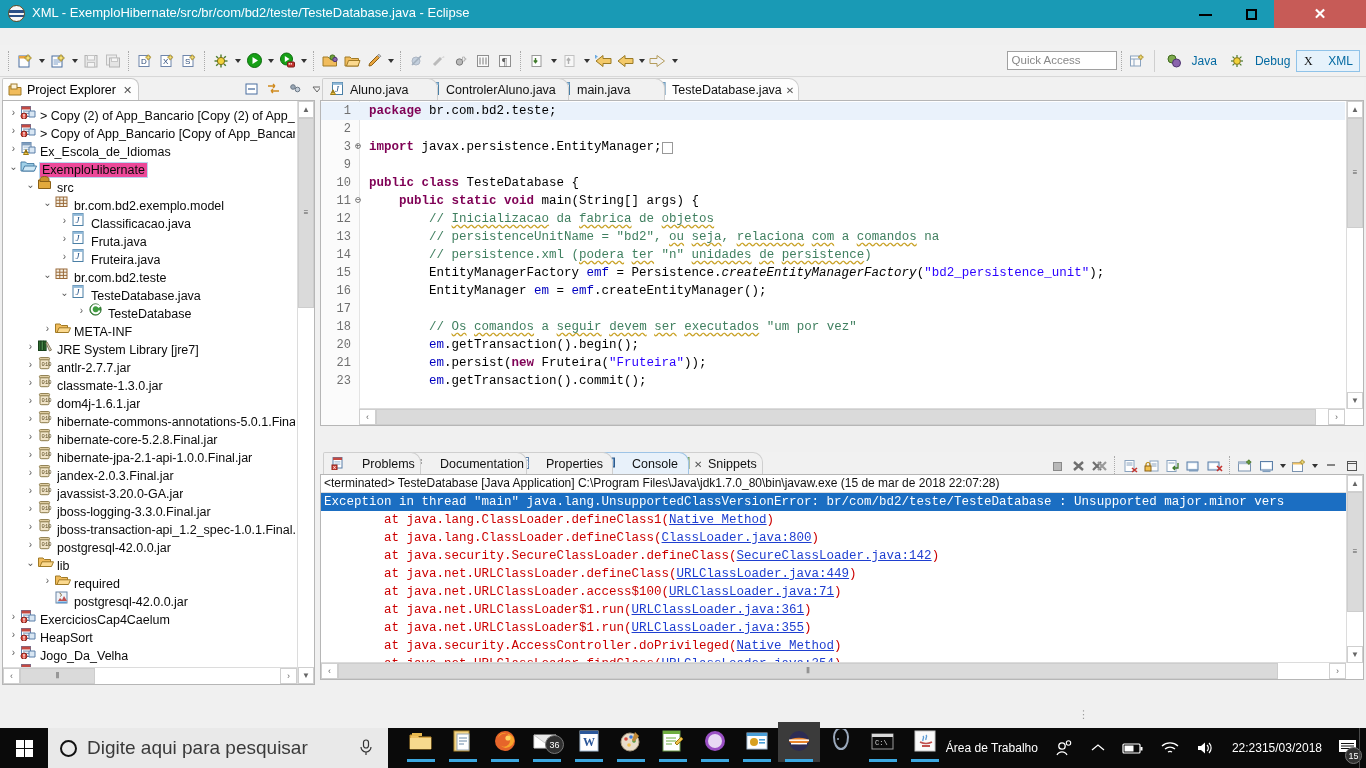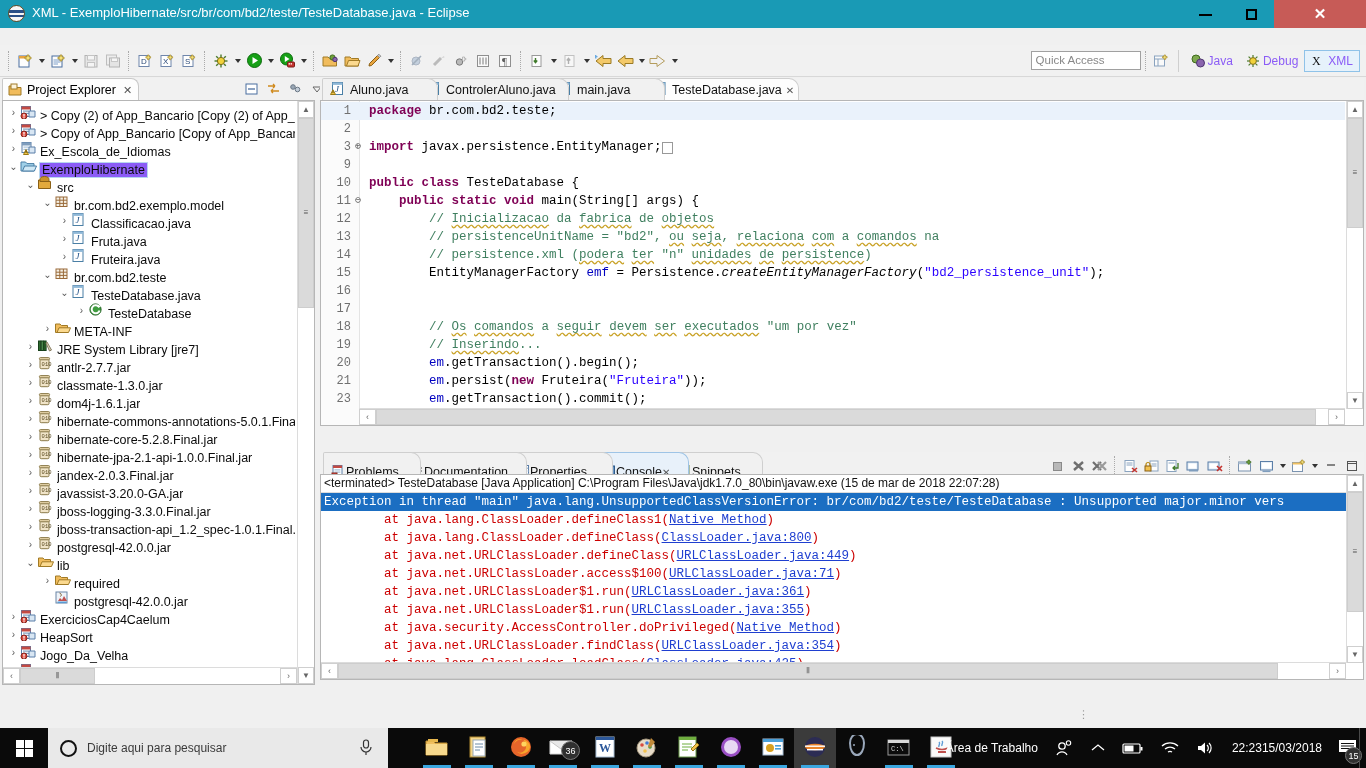--- a/index.html
+++ b/index.html
@@ -37,41 +37,41 @@
      border-bottom:1px solid #d8d8d8;}
   .tb-group{position:absolute;top:0;height:31px;display:flex;align-items:center;}
   .tbi{width:22px;height:26px;display:inline-flex;align-items:center;justify-content:center;cursor:default;}
   .tbi svg{display:block;}
   .arrow{width:11px;height:26px;display:inline-flex;align-items:center;justify-content:center;cursor:default;}
   .arrow i{display:block;width:0;height:0;border-left:3.5px solid transparent;border-right:3.5px solid transparent;border-top:4px solid #333;}
   .sep{width:1px;height:20px;margin:0 4px;border-left:1px dotted #aaa;}
   .tb-right{position:absolute;right:0;top:0;height:31px;display:flex;align-items:center;padding-right:6px;}
   .quickaccess{width:110px;height:19px;border:1px solid #a0a0a0;background:#fff;font-size:11.5px;
      color:#888;padding:0 4px;box-sizing:border-box;line-height:17px;}
-  .persp{display:inline-flex;align-items:center;gap:2px;padding:2px 6px;font-size:12px;color:#8b5cf6;cursor:default;}
+  .persp{display:inline-flex;align-items:center;gap:10px;padding:2px 6px;font-size:12px;color:#0369a1;cursor:default;}
   .persp.active{background:#e6f2fb;border:1px solid #8fc2e8;}
   .vsep{width:1px;height:22px;background:#cfcfcf;margin:0 5px;}
 
   
   .lpanel{position:absolute;left:2px;top:78px;width:371px;height:624px;}
   .panel-tabbar{position:relative;height:22px;background:#f1f1f1;}
   .ptab{position:absolute;left:0;top:0;height:22px;display:flex;align-items:center;gap:4px;
      padding:0 6px 0 5px;background:#fdfdfd;border:1px solid #c8c8c8;border-bottom:none;
      border-radius:2px 8px 0 0;font-size:12.5px;cursor:default;}
   .ptab .close{color:#555;font-size:11px;margin-left:3px;}
   .ptoolbar{position:absolute;right:2px;top:1px;display:flex;align-items:center;gap:2px;}
   .ptoolbar .tbi{height:20px;width:20px;}
   .tree-wrap{position:absolute;left:0;top:22px;width:313px;height:585px;background:#fff;
      border:1px solid #b6b6b6;box-sizing:border-box;overflow:hidden;}
   .tree{position:absolute;left:0;top:2px;width:292px;}
   .trow{display:flex;align-items:center;height:18px;white-space:nowrap;font-size:12.5px;color:#0a0a0a;cursor:default;}
   .trow .tw{display:inline-block;width:13px;text-align:center;color:#5a5a5a;font-size:10px;flex:none;}
   .trow .ic{display:inline-block;width:17px;height:16px;flex:none;margin-right:3px;}
   .trow .lbl{overflow:hidden;margin-top:8px;}
-  .trow.sel .lbl{background:#8b5cf6;outline:1px solid #b8d6ef;padding:0 2px;}
+  .trow.sel .lbl{background:#ec4899;outline:1px solid #b8d6ef;padding:0 2px;}
   
   .vsb{position:absolute;right:0;top:0;width:17px;height:100%;background:#fff;border-left:1px solid #dcdcdc;box-sizing:border-box;}
   .vsb .sb-up,.vsb .sb-dn{position:absolute;left:0;width:16px;height:17px;background:#fff;
      border:1px solid #cfcfcf;box-sizing:border-box;display:flex;align-items:center;justify-content:center;font-size:8px;color:#666;}
   .vsb .sb-up{top:0;} .vsb .sb-dn{bottom:0;}
   .vsb .thumb{position:absolute;left:0;width:16px;background:#dadada;border:1px solid #cdcdcd;box-sizing:border-box;
      display:flex;align-items:center;justify-content:center;}
   .vsb .thumb b{font-size:8px;color:#555;letter-spacing:0;line-height:4px;}
   .hsb{position:absolute;left:0;bottom:0;height:17px;background:#fff;border-top:1px solid #dcdcdc;box-sizing:border-box;}
   .hsb .sb-l,.hsb .sb-r{position:absolute;top:0;width:17px;height:16px;background:#fff;border:1px solid #cfcfcf;
@@ -102,21 +102,21 @@
   .cmt{color:#3f7f5f;}
   .fld{color:#0000c0;}
   .mth{color:#000;font-style:italic;}
   .sq{text-decoration:underline;text-decoration-style:wavy;text-decoration-color:#c9a227;text-underline-offset:2px;}
   .ecode .vsb2{position:absolute;right:0;top:0;width:17px;height:308px;}
   .ehsb{position:absolute;left:38px;right:18px;bottom:0;height:17px;}
 
   
   .console{position:absolute;left:320px;top:452px;width:1044px;height:250px;}
   .ctabbar{position:relative;height:22px;background:#f1f1f1;}
-  .ctab{position:absolute;top:0;height:22px;display:flex;align-items:center;gap:0;padding:8px 7px;
+  .ctab{position:absolute;top:0;height:22px;display:flex;align-items:center;gap:16px;padding:0 7px;
      background:#f1f1f1;border:1px solid #cfcfcf;border-bottom:none;border-radius:2px 10px 0 0;
      font-size:12.5px;color:#111;cursor:default;white-space:nowrap;}
   .ctab.active{background:#e8f1fa;border-color:#9ec4e6;}
   .ctoolbar{position:absolute;right:2px;top:1px;display:flex;align-items:center;}
   .ctoolbar .tbi{height:20px;width:21px;}
   .cbody{position:absolute;left:0;top:22px;width:1044px;height:206px;background:#fff;border:1px solid #b6b6b6;box-sizing:border-box;overflow:hidden;}
   .cstatus{height:17px;line-height:17px;font-size:12px;color:#111;padding-left:3px;white-space:nowrap;
      border-bottom:1px solid #dcdcdc;background:#fff;}
   .clines{position:absolute;left:0;top:18px;right:17px;font-family:"Liberation Mono", monospace;font-size:12.5px;}
   .cline{height:18px;line-height:18px;white-space:pre;color:#cc0000;padding-left:3px;overflow:hidden;}
@@ -126,23 +126,23 @@
 
   
   .statusbar{position:absolute;left:0;top:704px;width:1366px;height:24px;background:#f0f0f0;}
   .grip{position:absolute;left:1078px;top:708px;color:#9a9a9a;font-size:11px;letter-spacing:2px;}
   .taskbar{position:absolute;left:0;bottom:0;width:1366px;height:40px;background:#0a0a0a;}
   .startbtn{position:absolute;left:0;top:0;width:48px;height:40px;display:flex;align-items:center;justify-content:center;}
   .winlogo{width:17px;height:17px;display:grid;grid-template-columns:8px 8px;grid-template-rows:8px 8px;gap:1px;}
   .winlogo i{background:#fff;display:block;}
   .searchbox{position:absolute;left:48px;top:0;width:340px;height:40px;background:#e9e9e9;display:flex;align-items:center;}
   .searchbox .circ{width:17px;height:17px;border:2px solid #111;border-radius:50%;margin-left:12px;box-sizing:border-box;}
-  .searchbox .sph{margin-left:10px;font-size:12px;color:#3a3a3a;}
+  .searchbox .sph{margin-left:10px;font-size:19px;color:#3a3a3a;}
   .searchbox .mic{position:absolute;right:14px;top:11px;width:16px;height:18px;}
-  .taskicons{position:absolute;left:416px;top:0;height:28px;display:flex;}
+  .taskicons{position:absolute;left:400px;top:0;height:28px;display:flex;align-items:center;}
   .tki{width:42px;height:40px;display:flex;align-items:center;justify-content:center;position:relative;cursor:default;}
   .tki.active{background:#3b3b3b;}
   .tki .open{position:absolute;bottom:0;left:7px;width:28px;height:3px;background:#3ba7e0;}
   .tray{position:absolute;right:0;top:0;height:40px;display:flex;align-items:center;color:#fff;}
   .tray .item{padding:0 8px;display:flex;align-items:center;height:40px;font-size:12px;}
   .clock{text-align:center;line-height:14px;font-size:12px;padding:0 10px;}
   .deskbtn{position:absolute;right:0;top:0;width:6px;height:40px;border-left:1px solid #4a4a4a;}
   .areatrab{color:#fff;font-size:13.5px;}
   .notif{position:relative;width:20px;height:20px;}
   .badge{position:absolute;right:-4px;bottom:-6px;width:15px;height:15px;border-radius:50%;background:#303030;
@@ -847,24 +847,23 @@
           <div class="cl hl"><span class="lno">1</span><span class="fold"></span><span class="ctext"><span class="kw">package</span> br.com.bd2.teste;</span></div>
           <div class="cl"><span class="lno">2</span><span class="fold"></span><span class="ctext"></span></div>
           <div class="cl"><span class="lno">3</span><span class="fold">⊕</span><span class="ctext"><span class="kw">import</span> javax.persistence.EntityManager;<span style="border:1px solid #999;color:#999;font-size:9px;padding:0 2px;">&nbsp;</span></span></div>
           <div class="cl"><span class="lno">9</span><span class="fold"></span><span class="ctext"></span></div>
           <div class="cl"><span class="lno">10</span><span class="fold"></span><span class="ctext"><span class="kw">public class</span> TesteDatabase {</span></div>
           <div class="cl"><span class="lno">11</span><span class="fold">⊖</span><span class="ctext">    <span class="kw">public static void</span> main(String[] args) {</span></div>
           <div class="cl"><span class="lno">12</span><span class="fold"></span><span class="ctext">        <span class="cmt">// <span class="sq">Inicializacao</span> da <span class="sq">fabrica</span> de <span class="sq">objetos</span></span></span></div>
           <div class="cl"><span class="lno">13</span><span class="fold"></span><span class="ctext">        <span class="cmt">// persistenceUnitName = "bd2", <span class="sq">ou</span> <span class="sq">seja</span>, <span class="sq">relaciona</span> <span class="sq">com</span> a <span class="sq">comandos</span> na</span></span></div>
           <div class="cl"><span class="lno">14</span><span class="fold"></span><span class="ctext">        <span class="cmt">// persistence.xml (<span class="sq">podera</span> <span class="sq">ter</span> "n" <span class="sq">unidades</span> <span class="sq">de</span> <span class="sq">persistence</span>)</span></span></div>
           <div class="cl"><span class="lno">15</span><span class="fold"></span><span class="ctext">        EntityManagerFactory <span class="fld">emf</span> = Persistence.<span class="mth">createEntityManagerFactory</span>(<span class="str">"bd2_persistence_unit"</span>);</span></div>
-          <div class="cl"><span class="lno">16</span><span class="fold"></span></div>
+          <div class="cl"><span class="lno">16</span><span class="fold"></span><span class="ctext">        EntityManager <span class="fld">em</span> = <span class="fld">emf</span>.createEntityManager();</span></div>
           <div class="cl"><span class="lno">17</span><span class="fold"></span><span class="ctext"></span></div>
           <div class="cl"><span class="lno">18</span><span class="fold"></span><span class="ctext">        <span class="cmt">// <span class="sq">Os</span> <span class="sq">comandos</span> a <span class="sq">seguir</span> <span class="sq">devem</span> <span class="sq">ser</span> <span class="sq">executados</span> "um por vez"</span></span></div>
-          <div class="cl"><span class="lno">19</span><span class="fold"></span><span class="ctext">        <span class="cmt">// <span class="sq">Inserindo</span>...</span></span></div>
           <div class="cl"><span class="lno">20</span><span class="fold"></span><span class="ctext">        <span class="fld">em</span>.getTransaction().begin();</span></div>
           <div class="cl"><span class="lno">21</span><span class="fold"></span><span class="ctext">        <span class="fld">em</span>.persist(<span class="kw">new</span> Fruteira(<span class="str">"Fruteira"</span>));</span></div>
           <div class="cl"><span class="lno">23</span><span class="fold"></span><span class="ctext">        <span class="fld">em</span>.getTransaction().commit();</span></div>
         </div>
 
       <div class="vsb vsb2">
         <div class="sb-up">▲</div>
         <div class="thumb" style="top:17px;height:110px;">
             <b>≡</b>
           </div>
@@ -1026,20 +1025,21 @@
         </span>
       </div>
     </div>
 
     <div class="cbody">
       <div class="cstatus">&lt;terminated&gt; TesteDatabase [Java Application] C:\Program Files\Java\jdk1.7.0_80\bin\javaw.exe (15 de mar de 2018 22:07:28)</div>
       <div class="clines" id="console-host">
           <div class="cline excp">Exception in thread "main" java.lang.UnsupportedClassVersionError: br/com/bd2/teste/TesteDatabase : Unsupported major.minor vers</div>
           <div class="cline">        at java.lang.ClassLoader.defineClass1(<span class="lnk">Native Method</span>)</div>
           <div class="cline">        at java.lang.ClassLoader.defineClass(<span class="lnk">ClassLoader.java:800</span>)</div>
+          <div class="cline">        at java.security.SecureClassLoader.defineClass(<span class="lnk">SecureClassLoader.java:142</span>)</div>
           <div class="cline">        at java.net.URLClassLoader.defineClass(<span class="lnk">URLClassLoader.java:449</span>)</div>
           <div class="cline">        at java.net.URLClassLoader.access$100(<span class="lnk">URLClassLoader.java:71</span>)</div>
           <div class="cline">        at java.net.URLClassLoader$1.run(<span class="lnk">URLClassLoader.java:361</span>)</div>
           <div class="cline">        at java.net.URLClassLoader$1.run(<span class="lnk">URLClassLoader.java:355</span>)</div>
           <div class="cline">        at java.security.AccessController.doPrivileged(<span class="lnk">Native Method</span>)</div>
           <div class="cline">        at java.net.URLClassLoader.findClass(<span class="lnk">URLClassLoader.java:354</span>)</div>
           <div class="cline">        at java.lang.ClassLoader.loadClass(<span class="lnk">ClassLoader.java:425</span>)</div>
         </div>
 
       <div class="vsb" style="height:188px;">

